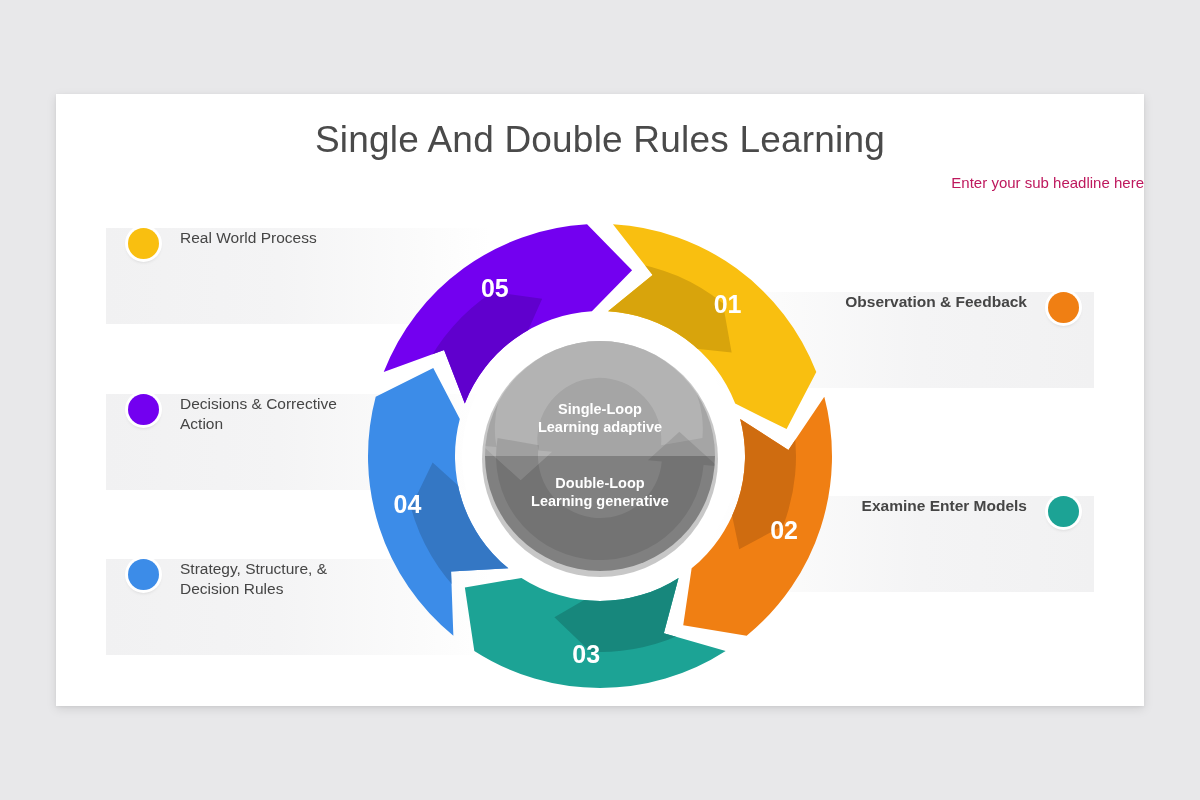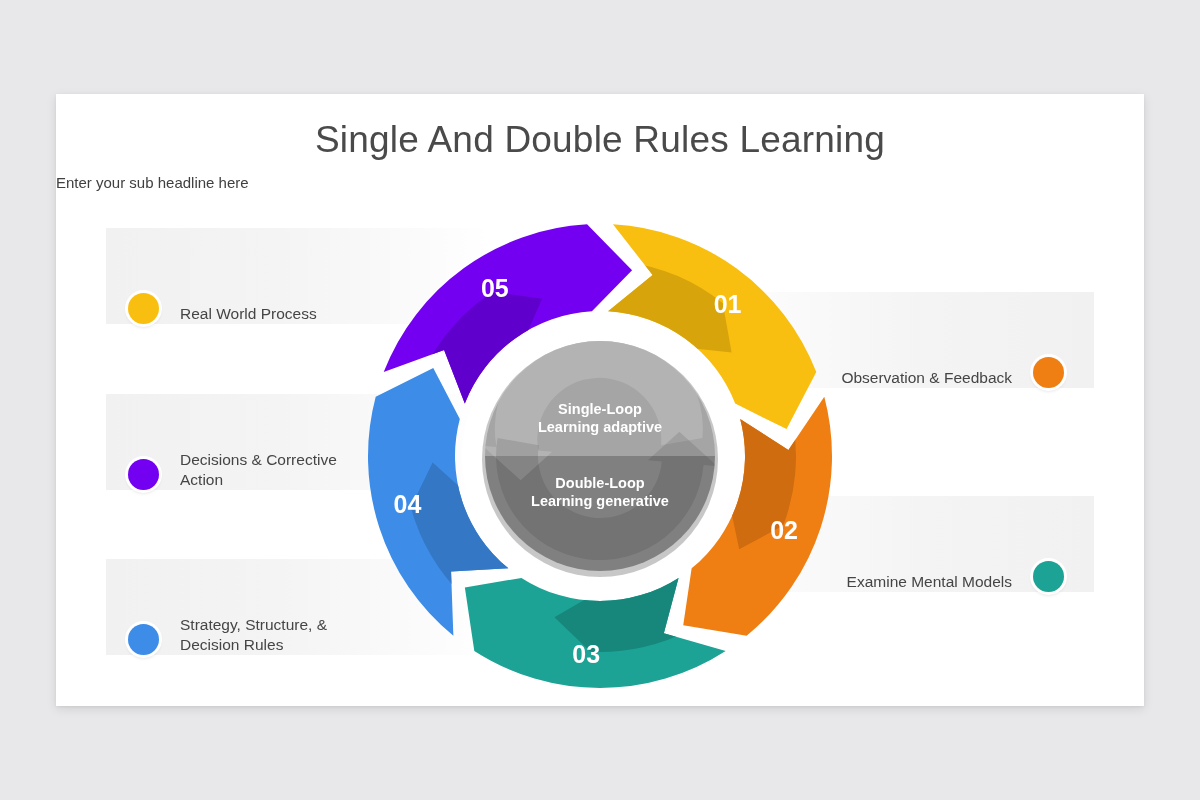--- a/index.html
+++ b/index.html
@@ -35,48 +35,49 @@
     font-weight: 400;
     color: #4a4a4a;
     letter-spacing: 0.2px;
     line-height: 1.1;
   }
   #page-subtitle {
     position: absolute;
     left: 0;
     top: 80px;
     width: 100%;
-    text-align: left;
+    text-align: right;
     font-size: 15px;
     font-weight: 400;
-    color: #404040;
+    color: #be185d;
   }
 
   
   .legend-band {
     position: absolute;
     display: flex;
-    align-items: flex-end;
+    align-items: flex-start;
     height: 96px;
   }
   .legend-band.left {
     left: 50px;
     width: 384px;
     background: linear-gradient(to right, #f1f1f2 0%, #f4f4f5 45%, #fbfbfb 82%, #ffffff 100%);
     justify-content: flex-start;
     padding-left: 22px;
     box-sizing: border-box;
   }
   .legend-band.right {
     right: 50px;
     width: 384px;
     background: linear-gradient(to left, #f1f1f2 0%, #f4f4f5 45%, #fbfbfb 82%, #ffffff 100%);
     justify-content: flex-end;
-    padding-right: 30px;
+    padding-right: 15px;
     box-sizing: border-box;
+    font-weight: bold;
   }
 
   .legend-dot {
     width: 31px;
     height: 31px;
     border-radius: 50%;
     flex: 0 0 auto;
     box-shadow: 0 0 0 3px #ffffff, 0 2px 4px rgba(0,0,0,0.22);
   }
   .legend-text {
@@ -144,21 +145,21 @@
     <span class="legend-text">Decisions &amp; Corrective
 Action</span>
   </div>
 
   <div class="legend-band right" id="band-2">
     <span class="legend-text">Observation &amp; Feedback</span>
     <span class="legend-dot" style="background: rgb(240, 127, 19);"></span>
   </div>
 
   <div class="legend-band right" id="band-3">
-    <span class="legend-text">Examine Mental Models</span>
+    <span class="legend-text">Examine Enter Models</span>
     <span class="legend-dot" style="background: rgb(28, 163, 149);"></span>
   </div>
 
   <div id="wheel-wrap">
     <svg id="wheel-svg" viewBox="0 0 512 512">
       <defs>
         <clipPath id="clip-inner-disc">
           <circle cx="256" cy="256" r="150"></circle>
         </clipPath>
         <radialGradient id="hub-shadow" cx="50%" cy="50%" r="50%">

